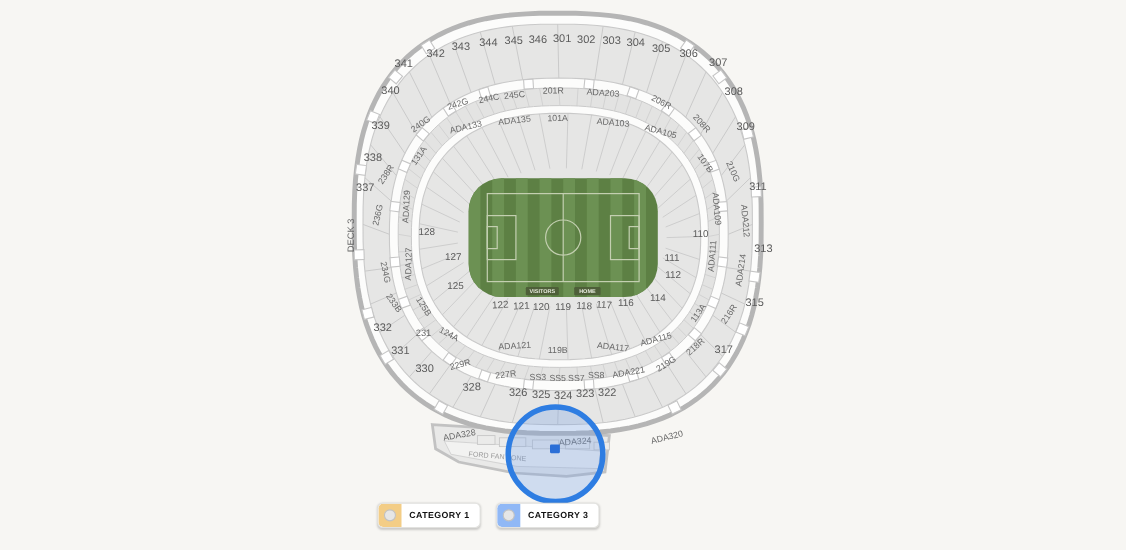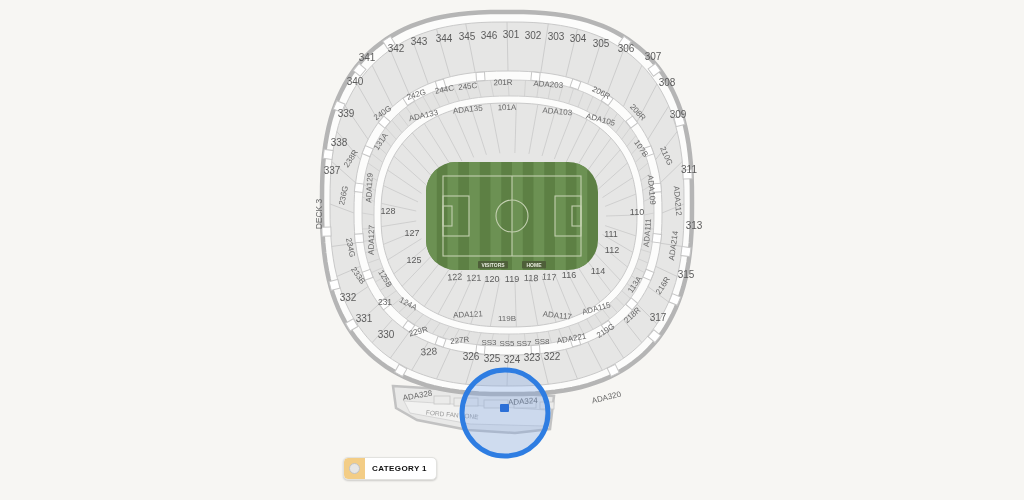--- a/index.html
+++ b/index.html
@@ -377,14 +377,20 @@
         <rect x="500" y="404" width="9" height="8" rx="1" fill="#2b6fd7"></rect>
       </g>
     </svg>
   <div class="legend" id="legend">
       <div class="pill">
         <span class="sw" style="background: rgb(243, 205, 134);">
           <span class="dot"></span>
         </span>
         <span class="lab">CATEGORY 1</span>
       </div>
+      <div class="pill">
+        <span class="sw" style="background: rgb(144, 184, 246);">
+          <span class="dot"></span>
+        </span>
+        <span class="lab">CATEGORY 3</span>
+      </div>
     </div>
 </div>
 
 </body></html>

